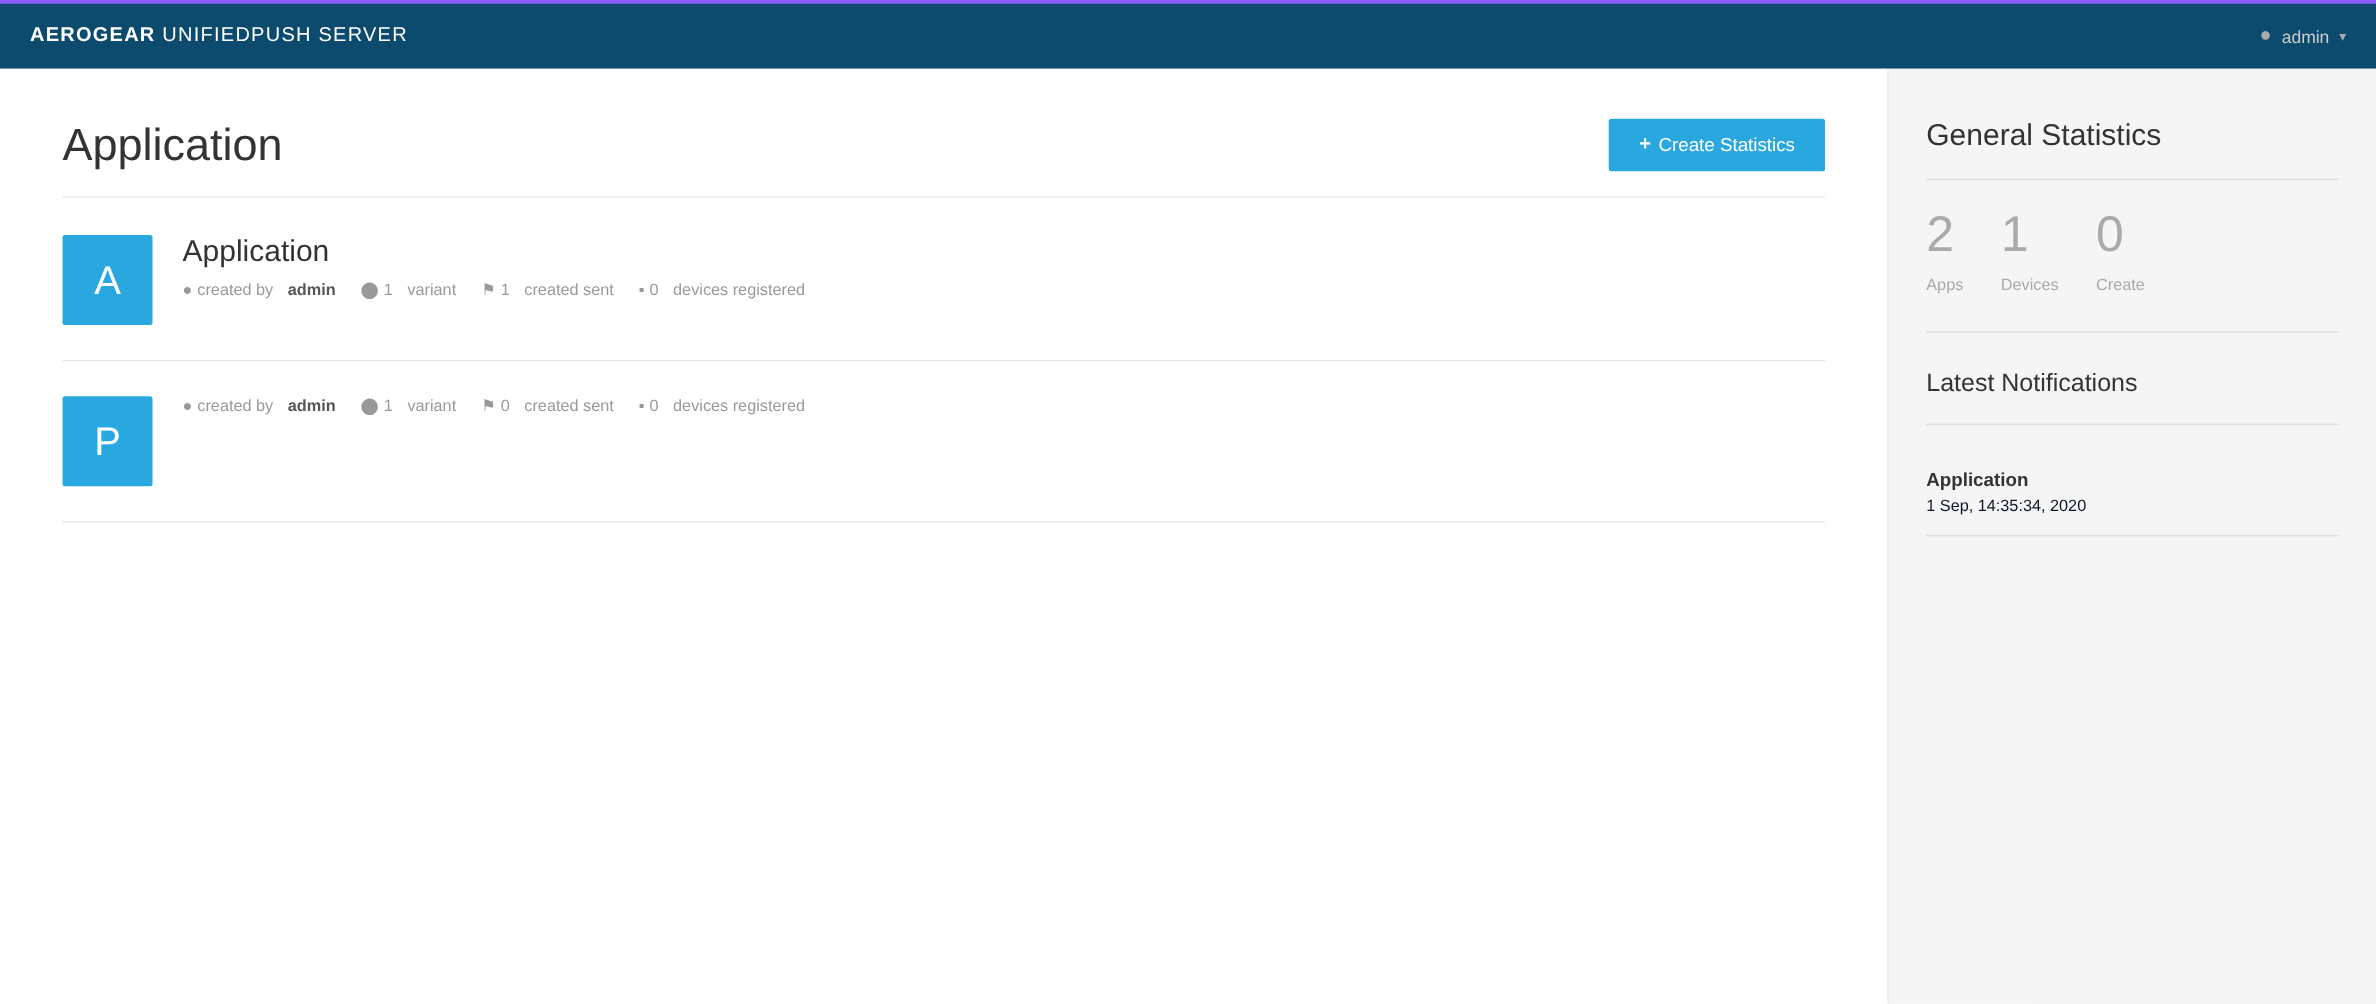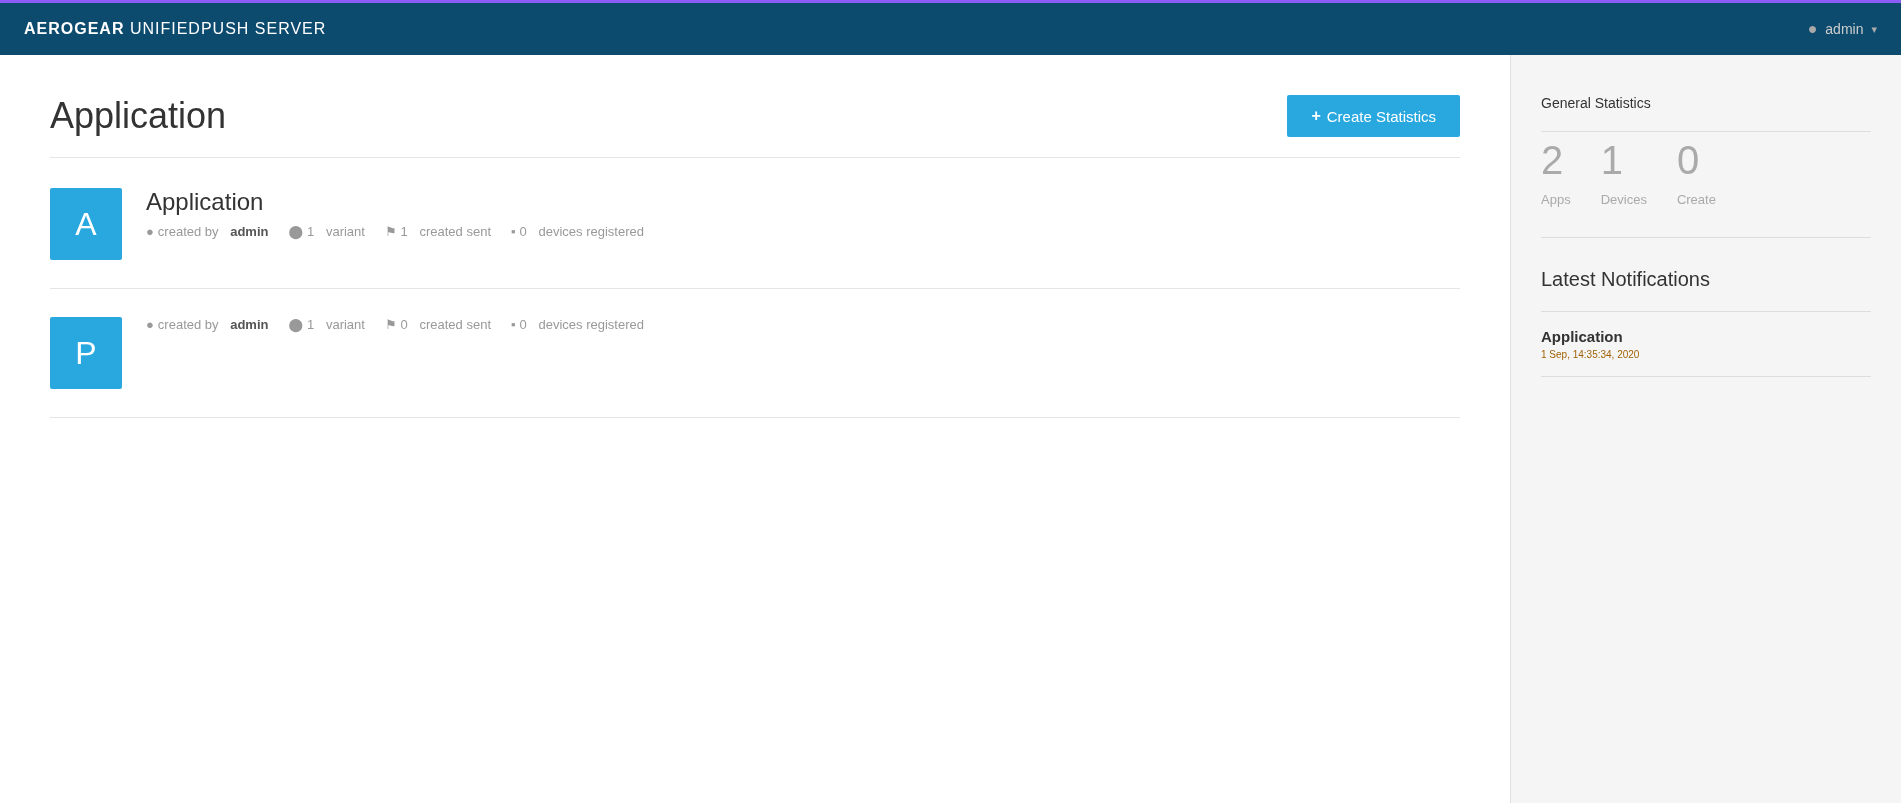--- a/index.html
+++ b/index.html
@@ -131,24 +131,24 @@
 
     
     .sidebar-panel {
       width: 390px;
       background: #f5f5f5;
       padding: 40px 30px;
       flex-shrink: 0;
     }
 
     .sidebar-section-title {
-      font-size: 14px;
-      font-weight: 300;
-      color: #333;
-      margin-bottom: 8px;
+      font-size: 24px;
+      font-weight: 300;
+      color: #333;
+      margin-bottom: 24px;
       padding-bottom: 20px;
       border-bottom: 1px solid #ddd;
     }
 
     .stats-row {
       display: flex;
       gap: 30px;
       margin-bottom: 30px;
       padding-bottom: 30px;
       border-bottom: 1px solid #ddd;
@@ -166,39 +166,40 @@
     .stat-label {
       font-size: 13px;
       color: #aaa;
       margin-top: 12px;
     }
 
     .notifications-title {
       font-size: 20px;
       font-weight: 300;
       color: #333;
+      margin-bottom: 20px;
       padding-bottom: 20px;
       border-bottom: 1px solid #ddd;
     }
 
     .notification-item {
       padding: 16px 0;
       border-bottom: 1px solid #ddd;
     }
 
     .notification-app-name {
       font-size: 15px;
       font-weight: 700;
       color: #333;
       margin-bottom: 4px;
     }
 
     .notification-timestamp {
-      font-size: 10px;
-      color: #a16207;
+      font-size: 13px;
+      color: #0f172a;
     }
   </style>
 </head>
 <body>
 
 <header class="header">
   <div class="header-brand">
     <span class="brand-bold">AEROGEAR</span><span class="brand-light"> UNIFIEDPUSH SERVER</span>
   </div>
   <div class="header-user">

